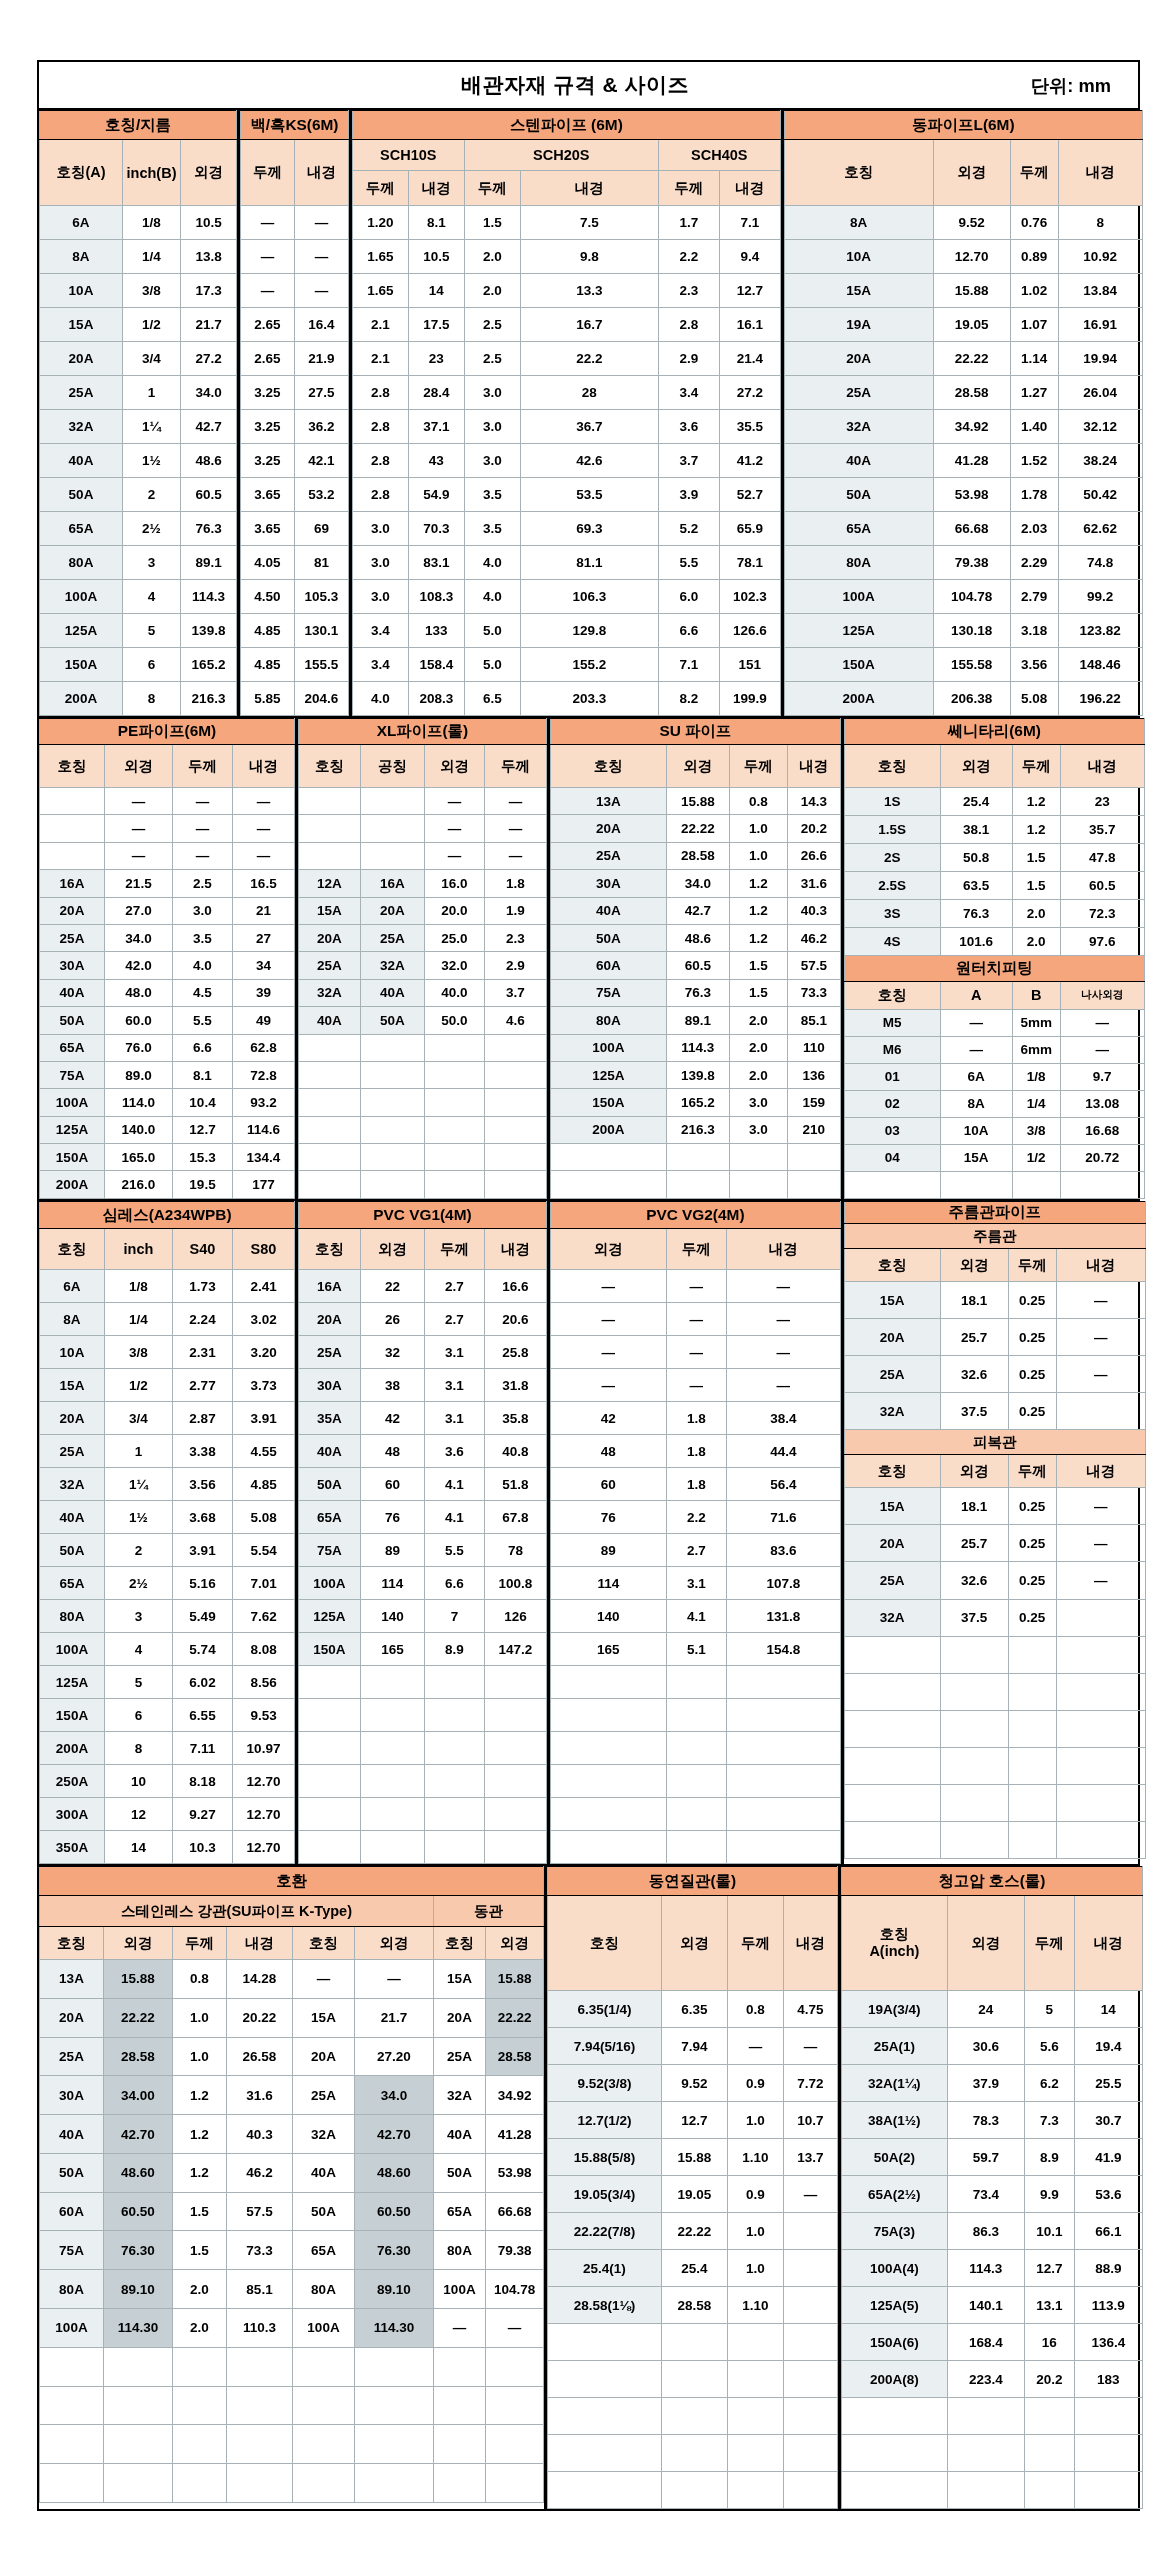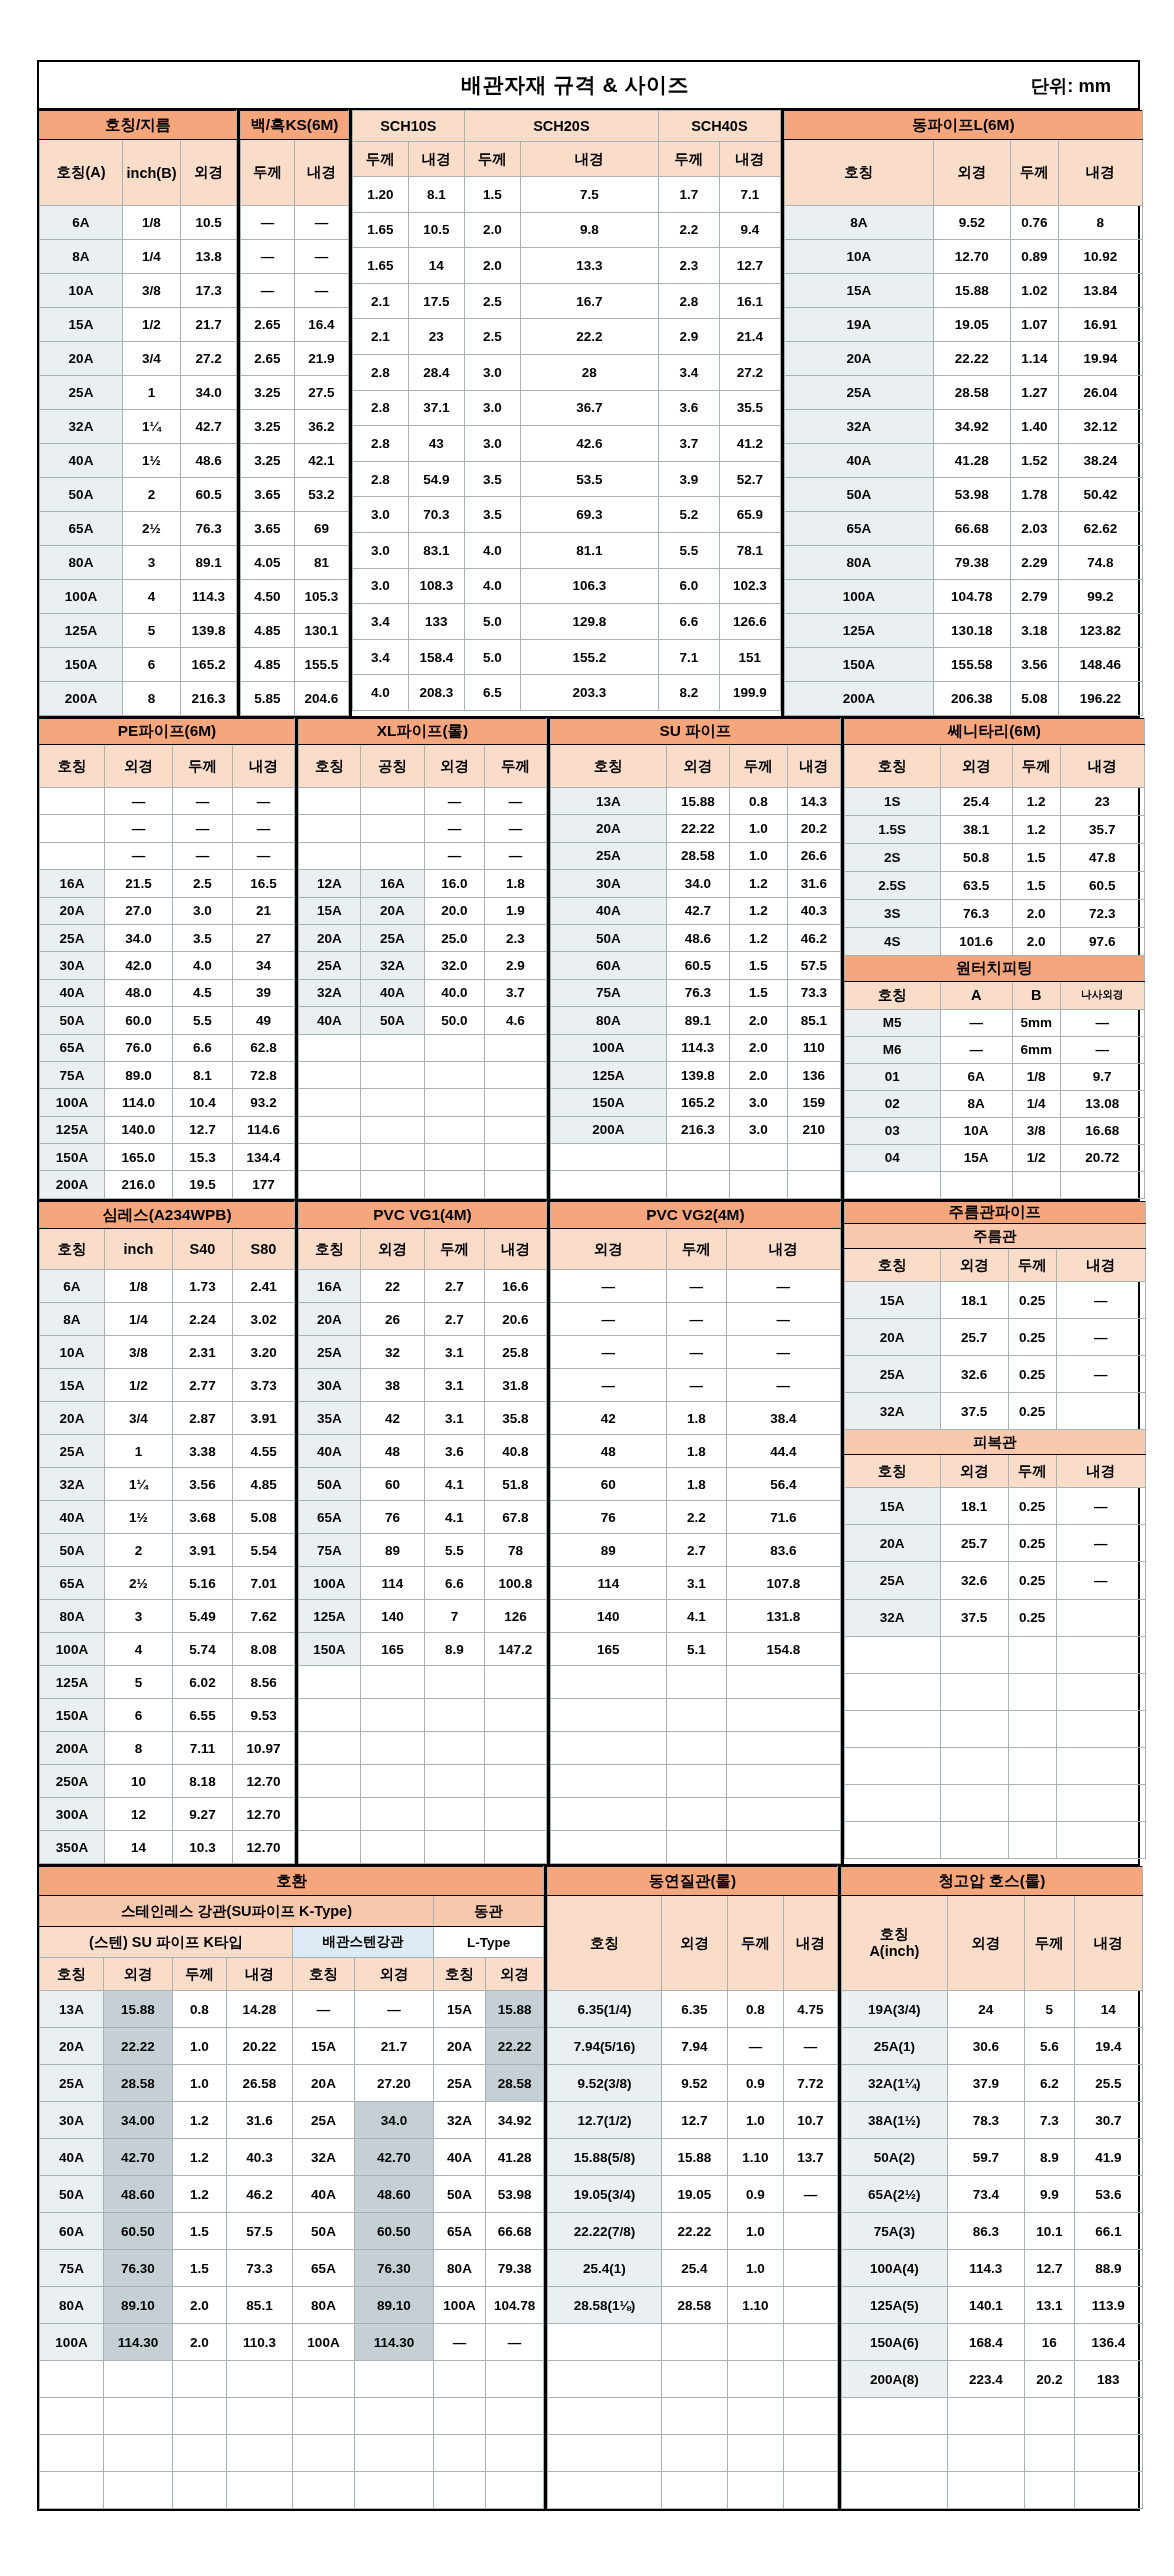--- a/index.html
+++ b/index.html
@@ -218,20 +218,23 @@
     <table style="width:427px;height:601px;">
       <colgroup>
           <col style="width:56px">
           <col style="width:56px">
           <col style="width:56px">
           <col style="width:138px">
           <col style="width:61px">
           <col style="width:61px">
         </colgroup>
       <thead>
+        <tr style="height:29px">
+            <th colspan="6" class="gtitle">스텐파이프 (6M)</th>
+          </tr>
         <tr style="height:31px">
           <th colspan="2" class="hdr">SCH10S</th>
           <th colspan="2" class="hdr">SCH20S</th>
           <th colspan="2" class="hdr">SCH40S</th>
         </tr>
         <tr style="height:35px">
           <th class="hdr">두께</th>
           <th class="hdr">내경</th>
           <th class="hdr">두께</th>
           <th class="hdr">내경</th>
@@ -1435,25 +1438,20 @@
           <col style="width:58px">
         </colgroup>
       <thead>
         <tr style="height:29px">
             <th colspan="8" class="gtitle">호환</th>
           </tr>
         <tr style="height:31px">
           <th colspan="6" class="sub">스테인레스 강관(SU파이프 K-Type)</th>
           <th colspan="2" class="sub b2">동관</th>
         </tr>
-        <tr style="height:31px">
-          <th colspan="4" class="hdr">(스텐) SU 파이프 K타입</th>
-          <th colspan="2" class="blue b1">배관스텐강관</th>
-          <th colspan="2" class="whitehdr b2">L-Type</th>
-        </tr>
         <tr style="height:33px">
           <th class="hdr">호칭</th>
           <th class="hdr">외경</th>
           <th class="hdr">두께</th>
           <th class="hdr">내경</th>
           <th class="hdr b1">호칭</th>
           <th class="hdr">외경</th>
           <th class="hdr b2">호칭</th>
           <th class="hdr">외경</th>
         </tr>

